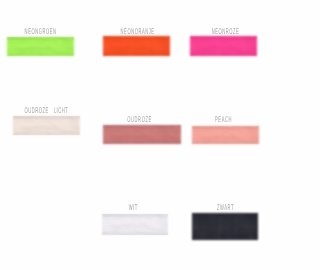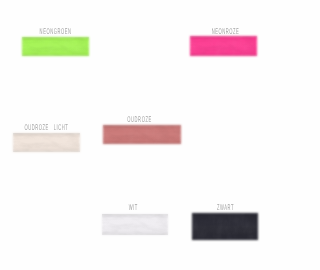--- a/index.html
+++ b/index.html
@@ -81,63 +81,85 @@
     <feTurbulence type="fractalNoise" baseFrequency="0.13 0.05" numOctaves="4" seed="11"></feTurbulence>
     <feColorMatrix type="matrix" values="0 0 0 0 1  0 0 0 0 1  0 0 0 0 1  0.85 0 0 0 -0.35"></feColorMatrix>
   </filter>
   <filter id="paperTex2" x="0" y="0" width="100%" height="100%">
     <feTurbulence type="fractalNoise" baseFrequency="0.09 0.2" numOctaves="3" seed="5"></feTurbulence>
     <feColorMatrix type="matrix" values="0 0 0 0 0  0 0 0 0 0  0 0 0 0 0  0.8 0 0 0 -0.30"></feColorMatrix>
   </filter>
 </svg>
 
 <div id="grid" style="background: rgb(254, 254, 254);">
-  <div class="cell" style="left: 22px; top: 36.6px; width: 67.1px; height: 19.2px;">
+  <div class="cell" style="left: 7px; top: 36.6px; width: 67.1px; height: 19.2px;">
     <div class="swatch" style="background: rgb(166, 244, 87);"></div>
     <div class="tex">
       <svg width="100%" height="100%">
           <rect width="100%" height="100%" filter="url(#paperTex)"></rect>
           <rect width="100%" height="100%" filter="url(#paperTex2)"></rect>
         </svg>
     </div>
     <div class="shade"></div>
     <div class="swatch-label" style="color: rgb(162, 162, 162); left: -49.7px; width: 167.1px; margin-bottom: 1.2px;">NEONGROEN</div>
+  </div>
+  <div class="cell" style="left: 102.8px; top: 36.2px; width: 67.2px; height: 19.6px;">
+    <div class="swatch" style="background: rgb(251, 79, 34);"></div>
+    <div class="tex">
+      <svg width="100%" height="100%">
+          <rect width="100%" height="100%" filter="url(#paperTex)"></rect>
+          <rect width="100%" height="100%" filter="url(#paperTex2)"></rect>
+        </svg>
+    </div>
+    <div class="shade"></div>
+    <div class="swatch-label" style="color: rgb(162, 162, 162); left: -49.2px; width: 167.2px; margin-bottom: 1.2px;">NEONORANJE</div>
   </div>
   <div class="cell" style="left: 190.2px; top: 36.4px; width: 67px; height: 19.2px; border-radius: 8px;">
     <div class="swatch" style="background: rgb(253, 63, 147);"></div>
     <div class="tex">
       <svg width="100%" height="100%">
           <rect width="100%" height="100%" filter="url(#paperTex)"></rect>
           <rect width="100%" height="100%" filter="url(#paperTex2)"></rect>
         </svg>
     </div>
     <div class="shade"></div>
     <div class="swatch-label" style="color: rgb(162, 162, 162); left: -47.8px; width: 167px; margin-bottom: 1.2px;">NEONROZE</div>
   </div>
-  <div class="cell" style="left: 13.2px; top: 133px; width: 66.9px; height: 19.2px;">
+  <div class="cell" style="left: 13.2px; top: 116px; width: 66.9px; height: 19.2px;">
     <div class="swatch" style="background: rgb(241, 229, 220);"></div>
     <div class="tex">
       <svg width="100%" height="100%">
           <rect width="100%" height="100%" filter="url(#paperTex)"></rect>
           <rect width="100%" height="100%" filter="url(#paperTex2)"></rect>
         </svg>
     </div>
     <div class="shade"></div>
     <div class="swatch-label" style="color: rgb(162, 162, 162); left: -50px; width: 166.9px; margin-bottom: 2.2px;">OUDROZE LICHT</div>
   </div>
   <div class="cell" style="left: 102.9px; top: 125.3px; width: 78px; height: 19px;">
     <div class="swatch" style="background: rgb(203, 122, 121);"></div>
     <div class="tex">
       <svg width="100%" height="100%">
           <rect width="100%" height="100%" filter="url(#paperTex)"></rect>
           <rect width="100%" height="100%" filter="url(#paperTex2)"></rect>
         </svg>
     </div>
     <div class="shade"></div>
     <div class="swatch-label" style="color: rgb(162, 162, 162); left: -46.6px; width: 167.1px; margin-bottom: 2.2px;">OUDROZE</div>
+  </div>
+  <div class="cell" style="left: 191.5px; top: 125.5px; width: 67px; height: 18.6px;">
+    <div class="swatch" style="background: rgb(247, 165, 154);"></div>
+    <div class="tex">
+      <svg width="100%" height="100%">
+          <rect width="100%" height="100%" filter="url(#paperTex)"></rect>
+          <rect width="100%" height="100%" filter="url(#paperTex2)"></rect>
+        </svg>
+    </div>
+    <div class="shade"></div>
+    <div class="swatch-label" style="color: rgb(162, 162, 162); left: -51.3px; width: 167px; margin-bottom: 2.2px;">PEACH</div>
   </div>
   <div class="cell" style="left: 101.8px; top: 213.6px; width: 66.5px; height: 21px;">
     <div class="swatch" style="background: rgb(240, 238, 242);"></div>
     <div class="tex">
       <svg width="100%" height="100%">
           <rect width="100%" height="100%" filter="url(#paperTex)"></rect>
           <rect width="100%" height="100%" filter="url(#paperTex2)"></rect>
         </svg>
     </div>
     <div class="shade"></div>

